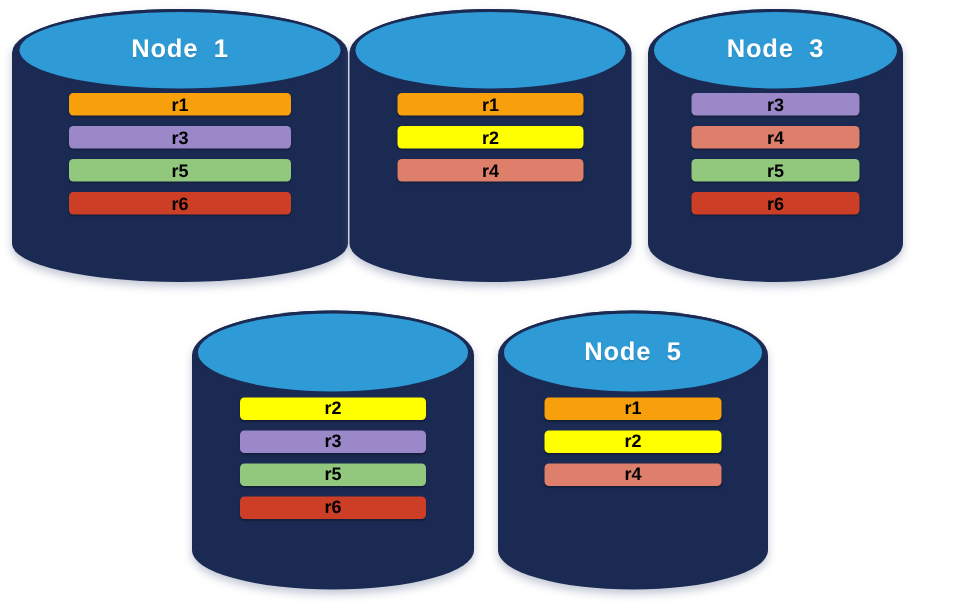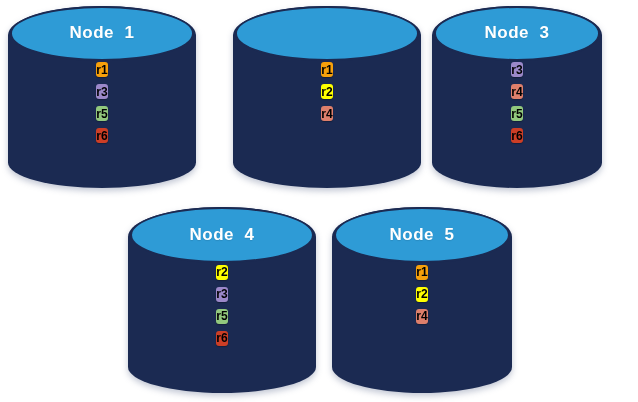--- a/index.html
+++ b/index.html
@@ -68,42 +68,41 @@
 
   
   .records {
     position: absolute;
     left: 17%;
     top: 31%;
     width: 66%;
     z-index: 2;
     display: flex;
     flex-direction: column;
-    align-items: center;
   }
 
   .record-bar {
     height: 15px;
     border-radius: 3px;
     margin-bottom: 7px;
     display: flex;
     align-items: center;
     justify-content: center;
     font-size: 12px;
     font-weight: bold;
     color: #000000;
     line-height: 1;
     box-shadow: 0 1px 1px rgba(0,0,0,0.28);
   }
 </style>
 </head>
 <body>
 
 <div id="diagram">
-    <div class="node" style="left: 8px; top: 6px; width: 188px; height: 182px;">
+    <div class="node" style="left: 8px; top: 6px; width: 188px; height: 182px; padding-left: 36px;">
       <div class="cyl-body"></div>
       <div class="cyl-top"></div>
       <div class="node-title">Node  1</div>
       <div class="records">
         <div class="record-bar" style="background: rgb(247, 160, 11);">r1</div>
         <div class="record-bar" style="background: rgb(155, 136, 201);">r3</div>
         <div class="record-bar" style="background: rgb(146, 200, 125);">r5</div>
         <div class="record-bar" style="background: rgb(204, 62, 38);">r6</div>
       </div>
     </div>
@@ -123,21 +122,20 @@
       <div class="records">
         <div class="record-bar" style="background: rgb(155, 136, 201);">r3</div>
         <div class="record-bar" style="background: rgb(222, 127, 107);">r4</div>
         <div class="record-bar" style="background: rgb(146, 200, 125);">r5</div>
         <div class="record-bar" style="background: rgb(204, 62, 38);">r6</div>
       </div>
     </div>
     <div class="node" style="left: 128px; top: 207px; width: 188px; height: 186px;">
       <div class="cyl-body"></div>
       <div class="cyl-top"></div>
-      <div class="node-title">Node  4</div>
       <div class="records">
         <div class="record-bar" style="background: rgb(255, 255, 0);">r2</div>
         <div class="record-bar" style="background: rgb(155, 136, 201);">r3</div>
         <div class="record-bar" style="background: rgb(146, 200, 125);">r5</div>
         <div class="record-bar" style="background: rgb(204, 62, 38);">r6</div>
       </div>
     </div>
     <div class="node" style="left: 332px; top: 207px; width: 180px; height: 186px;">
       <div class="cyl-body"></div>
       <div class="cyl-top"></div>

